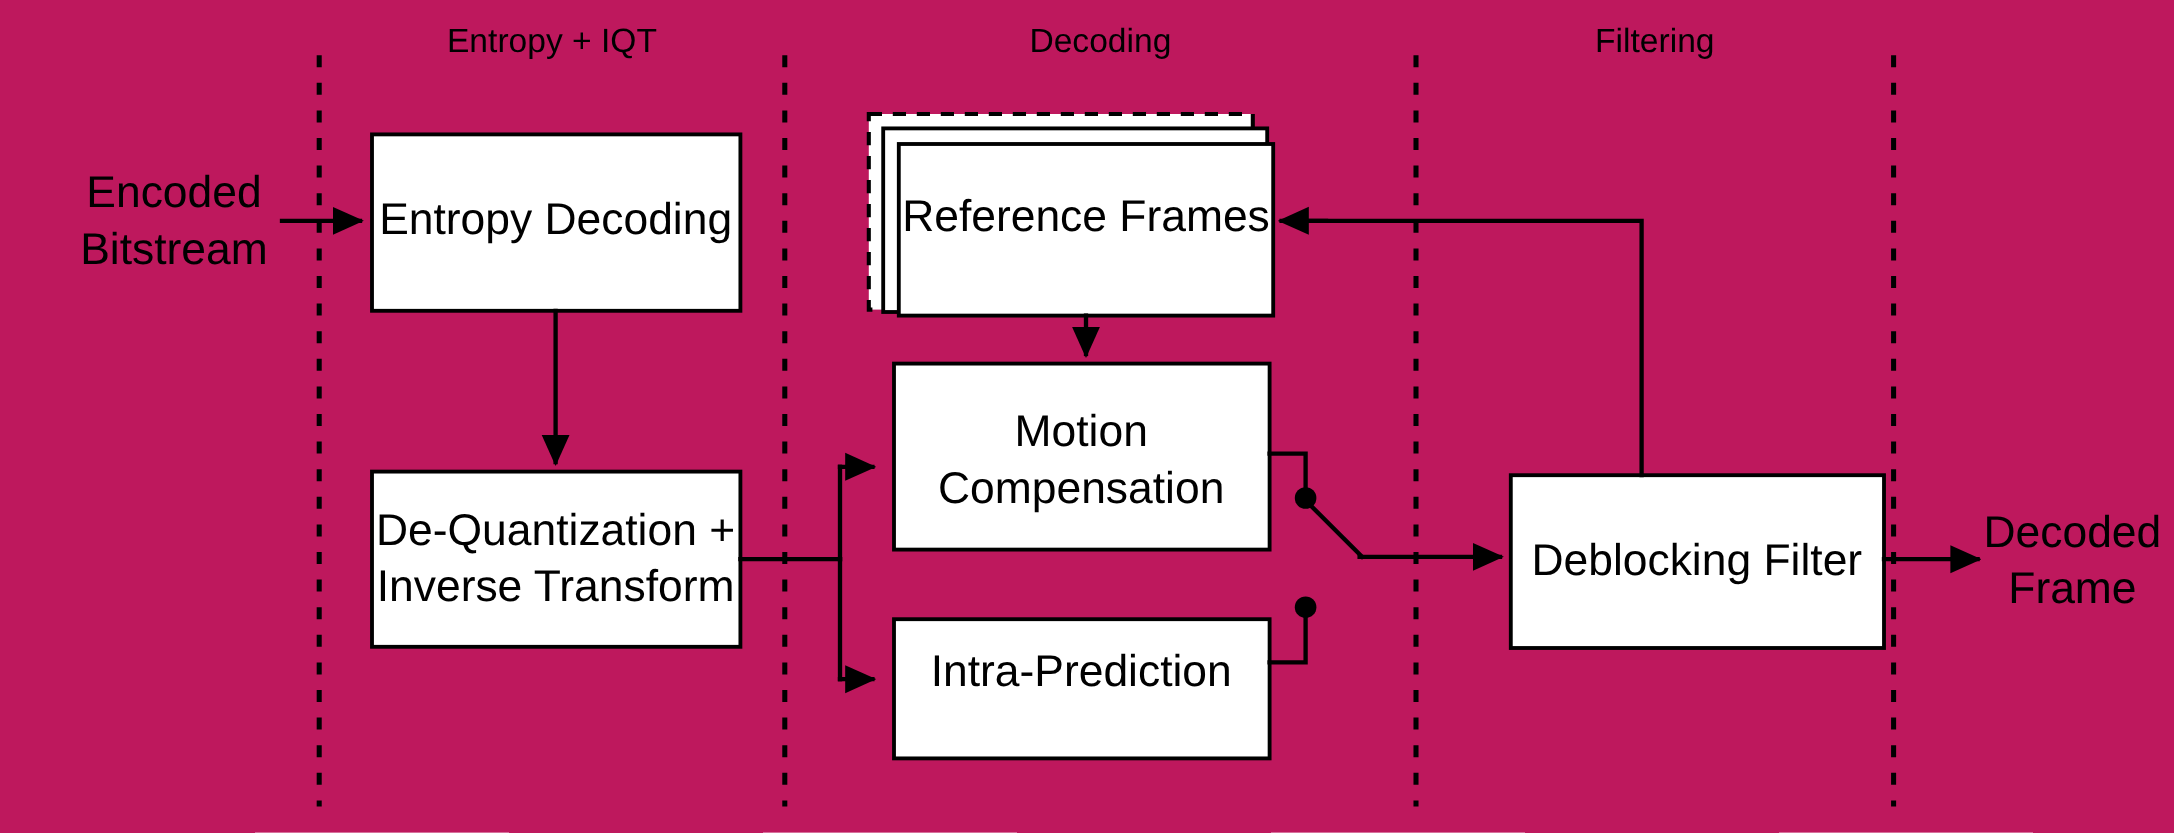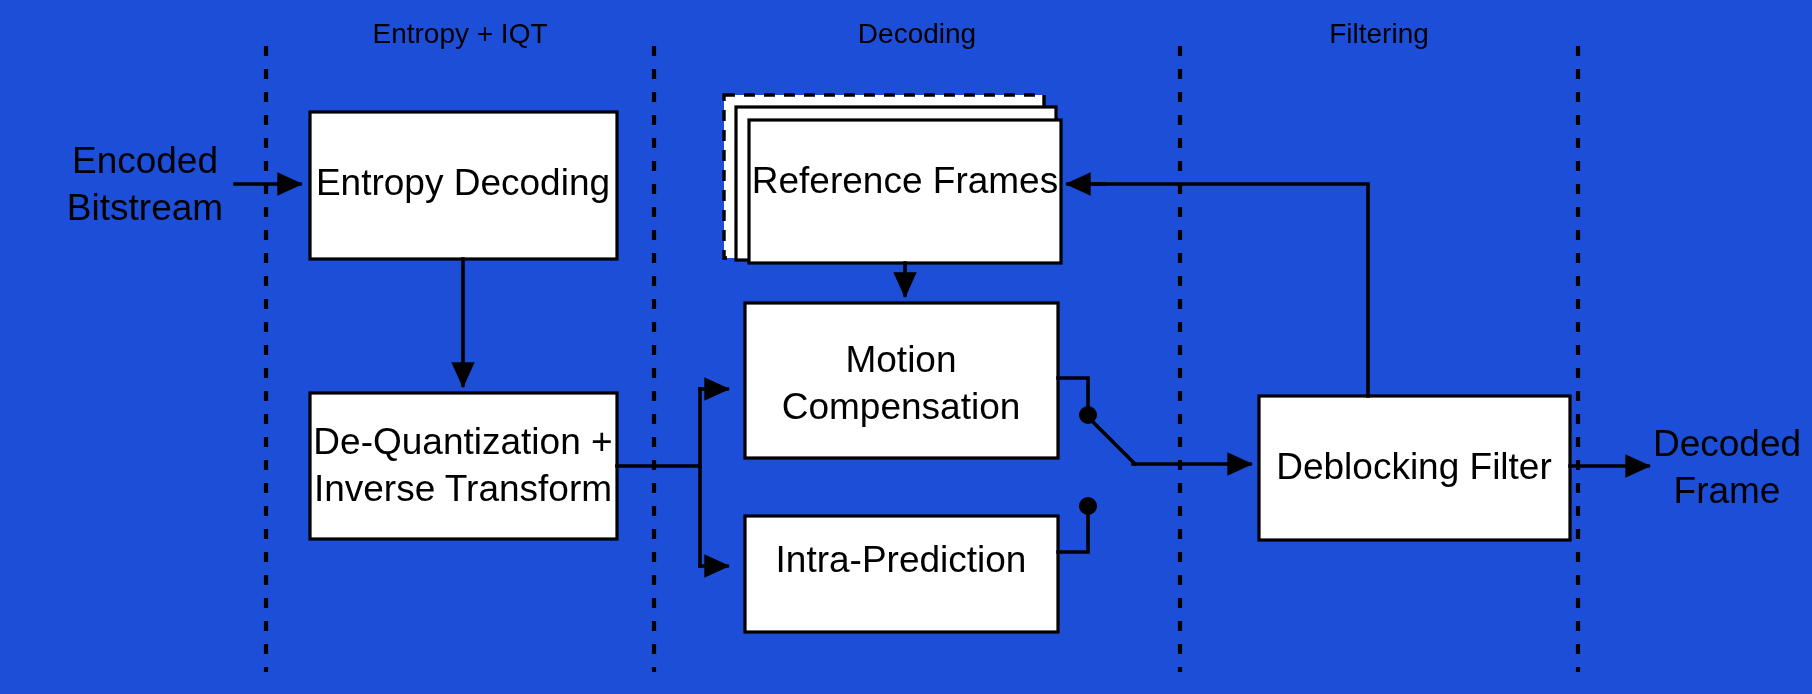--- a/index.html
+++ b/index.html
@@ -10,21 +10,21 @@
   body {
     width: 1812px;
     height: 694px;
     font-family: "Liberation Sans", sans-serif;
     overflow: hidden;
   }
   #diagram-root {
     position: relative;
     width: 1812px;
     height: 694px;
-    background: #1d4ed8;
+    background: #be185d;
   }
   svg#flow-svg {
     display: block;
     width: 1812px;
     height: 694px;
   }
   .box-rect {
     fill: #ffffff;
     stroke: #000000;
     stroke-width: 3.2;

